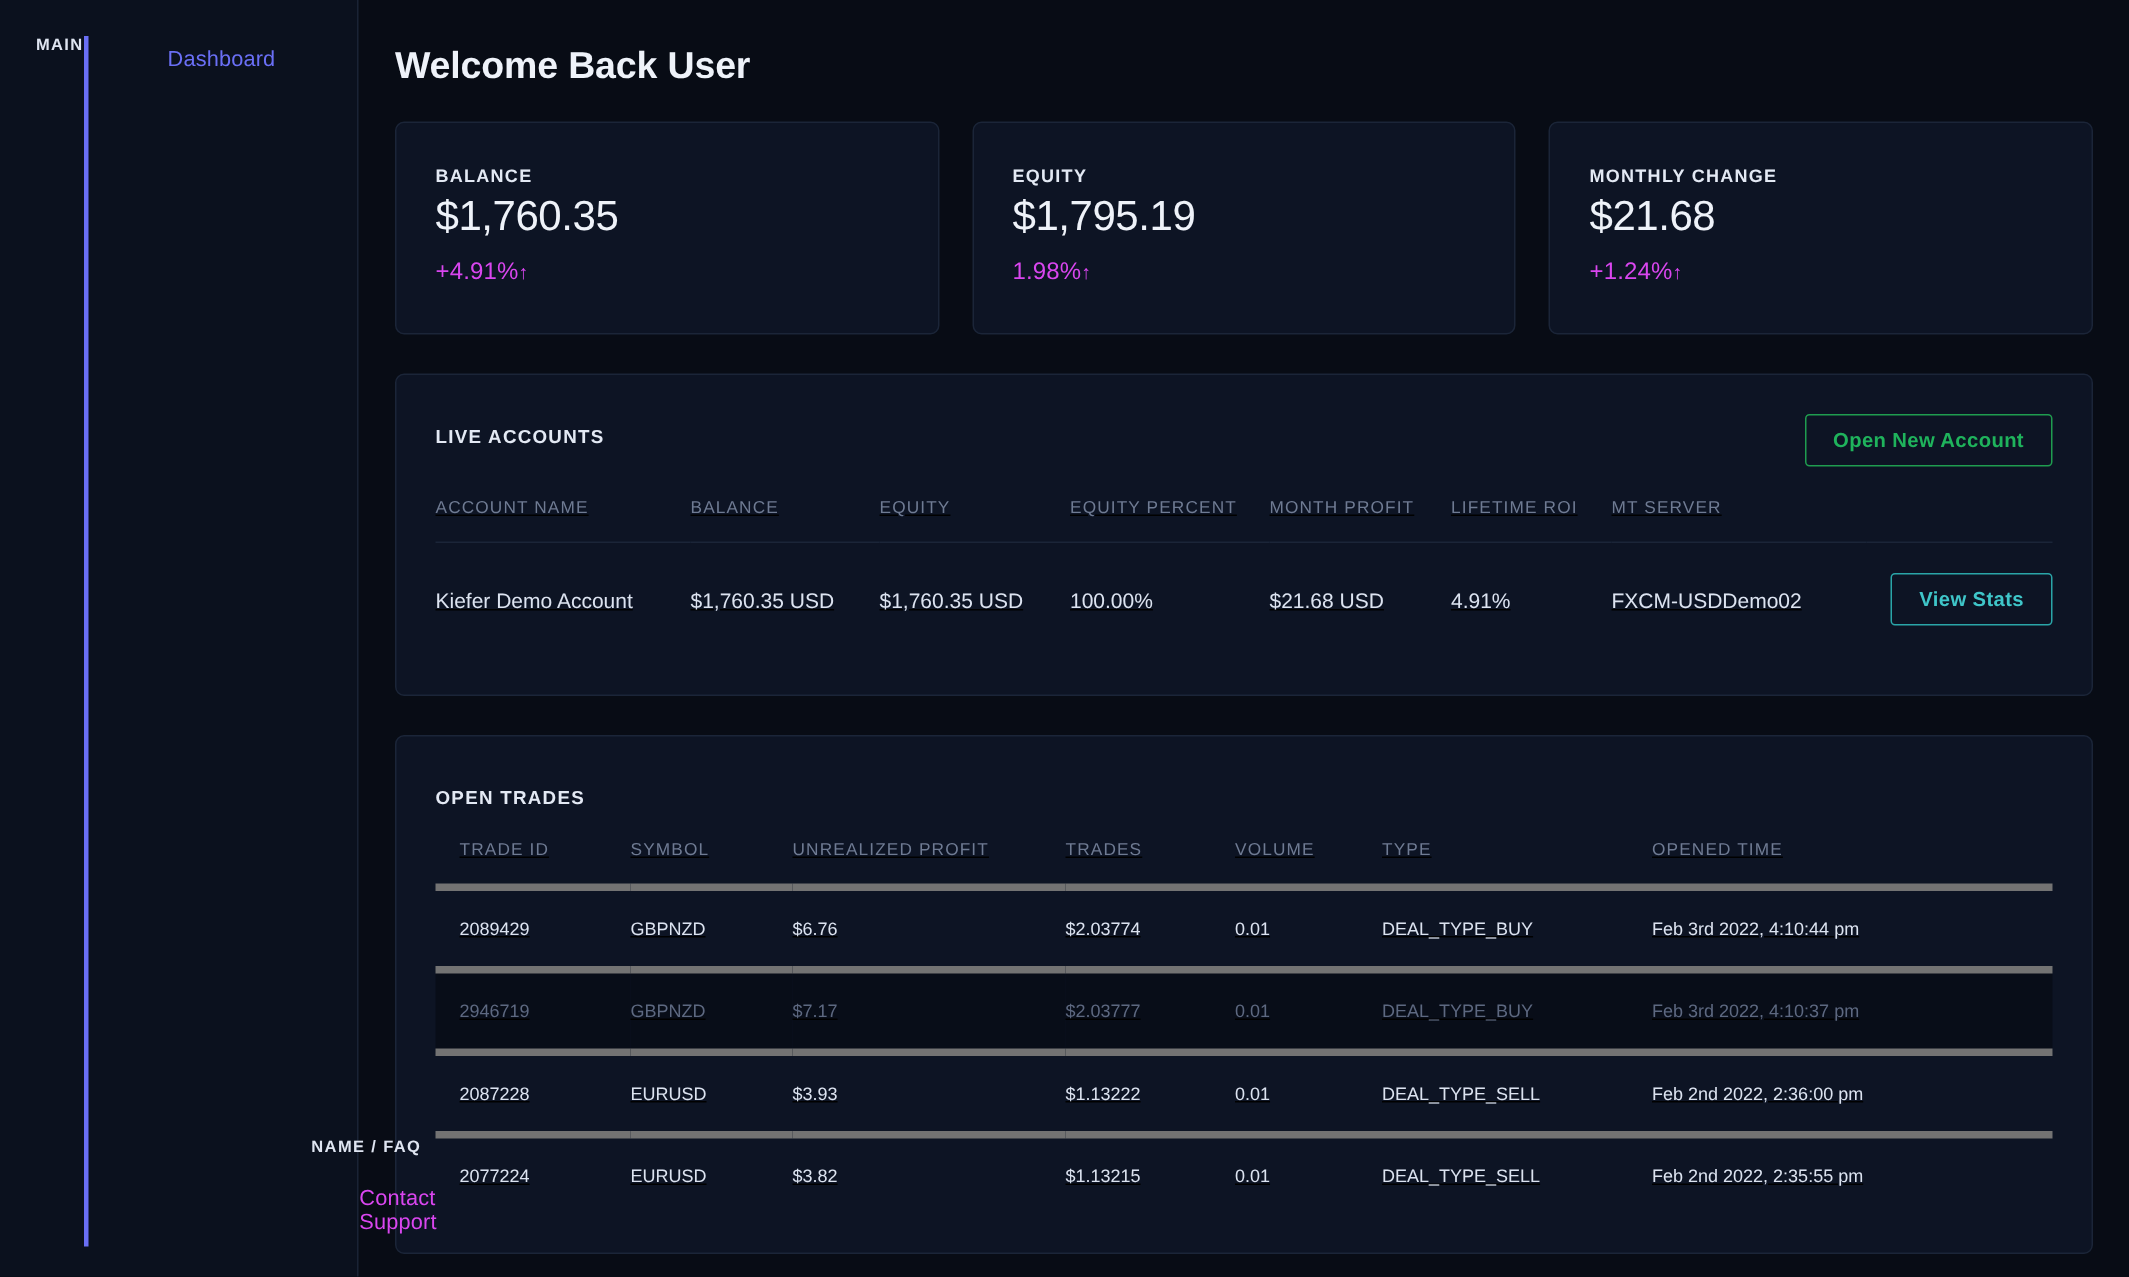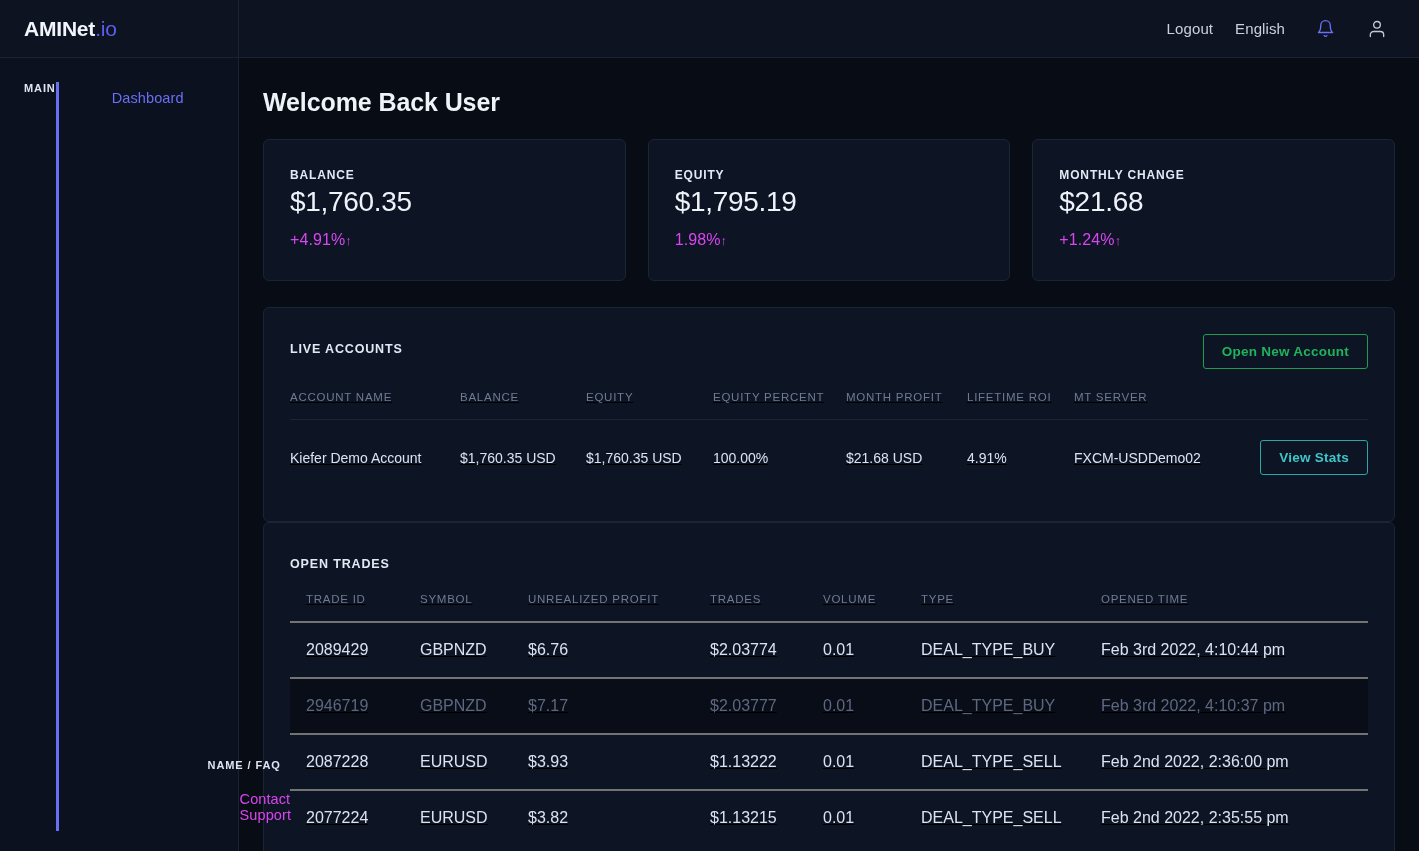--- a/index.html
+++ b/index.html
@@ -168,20 +168,21 @@
     letter-spacing: 0.1px;
   }
   .stat-delta .arrow { font-size: 13px; }
 
   
   .panel {
     background: #0d1424;
     border: 1px solid #1b2538;
     border-radius: 6px;
     padding: 26px 26px 26px 26px;
+    margin-bottom: 26px;
   }
   .panel-head {
     display: flex;
     align-items: flex-start;
     justify-content: space-between;
     margin-bottom: 22px;
   }
   .panel-title {
     font-size: 12.5px;
     font-weight: bold;
@@ -218,58 +219,36 @@
     color: #dce3f0;
     padding: 20px 0 20px 0;
     border-top: 1px solid #1b2538;
     white-space: nowrap;
     vertical-align: middle;
   }
   .accounts-table td.act-cell { text-align: right; padding-right: 0; }
 
   .trades-table thead th { padding-bottom: 16px; }
   .trades-table tbody tr td {
-    font-size: 16px;
+    font-size: 12px;
     color: #dce3f0;
     padding: 18px 0 18px 0;
-    border-top: 2px solid #737373;
+    border-top: 5px solid #737373;
     white-space: nowrap;
   }
   .trades-table tbody tr.dim { background: #080d18; }
   .trades-table tbody tr.dim td { color: #5d6880; }
 
   .col-pad-left { padding-left: 16px !important; }
 </style>
 </head>
 <body>
 
 <div class="app">
 
-  <div class="topbar">
-    <div class="brand">
-      <div class="brand-text"><span>AMINet</span><span class="dot-io">.io</span></div>
-    </div>
-
-    <div class="topbar-right">
-      <div class="top-link">Logout</div>
-      <div class="top-link">English</div>
-      <div class="icon-btn">
-        <svg width="19" height="19" viewBox="0 0 24 24" fill="none" stroke="#6a6ff5" stroke-width="1.7" stroke-linecap="round" stroke-linejoin="round">
-          <path d="M18 8A6 6 0 0 0 6 8c0 7-3 9-3 9h18s-3-2-3-9"></path>
-          <path d="M13.73 21a2 2 0 0 1-3.46 0"></path>
-        </svg>
-      </div>
-      <div class="icon-btn">
-        <svg width="20" height="20" viewBox="0 0 24 24" fill="none" stroke="#c2cada" stroke-width="1.6" stroke-linecap="round" stroke-linejoin="round">
-          <path d="M20 21v-2a4 4 0 0 0-4-4H8a4 4 0 0 0-4 4v2"></path>
-          <circle cx="12" cy="7" r="4"></circle>
-        </svg>
-      </div>
-    </div>
-  </div>
 
   <div class="body-row">
 
     <div class="sidebar">
       <div class="nav-section-label">MAIN</div>
       <div class="nav-item active">
         <span>Dashboard</span>
       </div>
 
       <div class="sidebar-bottom">

